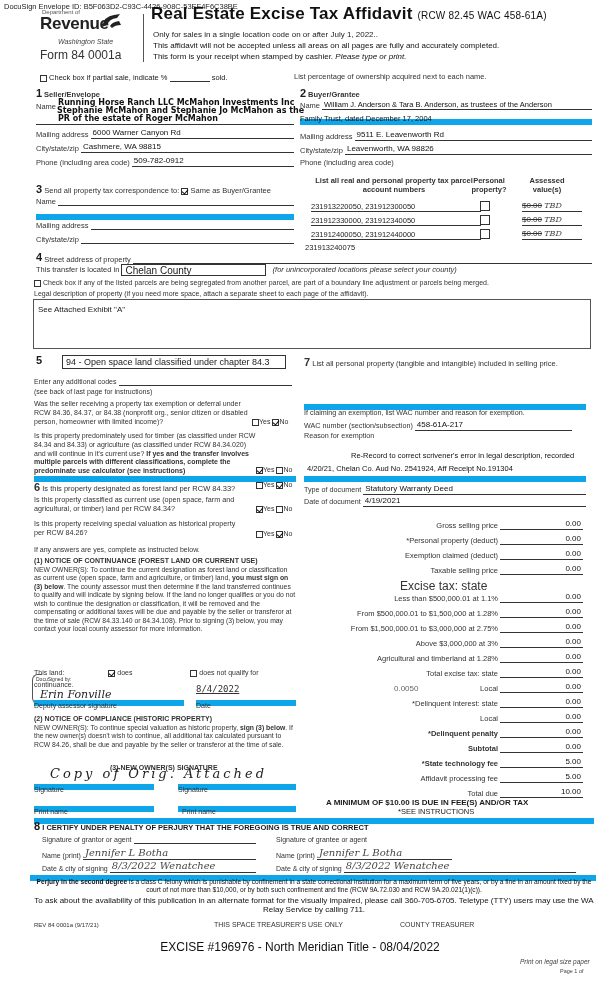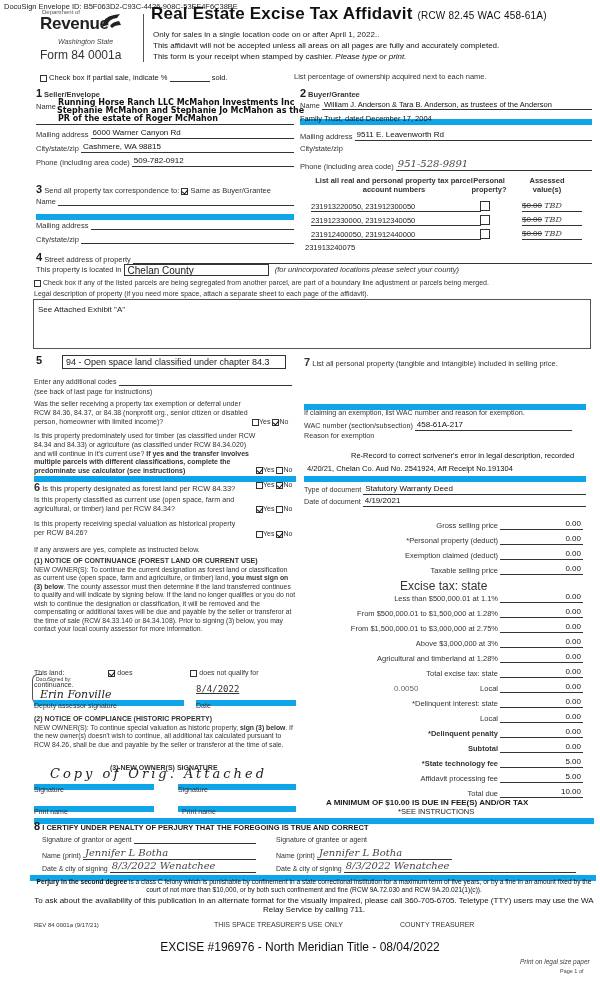--- a/index.html
+++ b/index.html
@@ -68,21 +68,21 @@
   <path d="M2 14 Q4 3 14 2 L20 1 L17 5 Q9 6 7 12 Z" fill="#222"></path>
   <path d="M10 13 Q12 9 19 8 L21 12 Q15 12 12 15 Z" fill="#222"></path>
 </svg>
 <div class="abs logo-wa">Washington State</div>
 <div class="abs form-no">Form 84 0001a</div>
 <div class="abs vdiv"></div>
 <div class="abs title">
   <span>Real Estate Excise Tax Affidavit</span>
   <span class="title-rcw">(RCW 82.45 WAC 458-61A)</span>
 </div>
-<div class="abs sub1">Only for sales in a single location code on or after April 1, 2022..</div>
+<div class="abs sub1">Only for sales in a single location code on or after July 1, 2022..</div>
 <div class="abs sub2">This affidavit will not be accepted unless all areas on all pages are fully and accurately completed.</div>
 <div class="abs sub3">
   <span>This form is your receipt when stamped by cashier.</span>
   <i>Please type or print.</i>
 </div>
 
 <div class="abs partial">
   <span class="chk"></span>
   <span>Check box if partial sale, indicate %</span>
   <span class="pct-line"></span>
@@ -145,24 +145,24 @@
   <span class="label">Name</span>
   <span class="fill typed" style="font-size:7.5px;">William J. Anderson &amp; Tara B. Anderson, as trustees of the Anderson</span>
 </div>
 <div class="abs uline typed" style="left:300px; top:114px; width:292px; height:11px; font-size:7.5px;">Family Trust, dated December 17, 2004</div>
 <div class="abs row" style="left:300px; top:130px; width:292px;">
   <span class="label">Mailing address</span>
   <span class="fill typed">9511 E. Leavenworth Rd</span>
 </div>
 <div class="abs row" style="left:300px; top:144px; width:292px;">
   <span class="label">City/state/zip</span>
+  <span class="fill typed">Leavenworth, WA 98826</span>
 </div>
 <div class="abs row" style="left:300px; top:158px; width:292px;">
   <span class="label">Phone (including area code)</span>
-  <span class="fill hand" style="font-size:10px;">951-528-9891</span>
 </div>
 
 <div class="abs table-head">
   <div class="abs" style="left:4px; top:0; width:170px; text-align:center;">List all real and personal property tax parcel account numbers</div>
   <div class="abs" style="left:160px; top:0; width:48px; text-align:center;">Personal property?</div>
   <div class="abs" style="left:214px; top:0; width:56px; text-align:center;">Assessed value(s)</div>
 </div>
 <div class="abs parcel-row" style="top:201px;">
   <span class="parcel-num">231913220050, 231912300050</span>
   <span class="parcel-chk chk big"></span>
@@ -179,21 +179,21 @@
   <span class="parcel-val"><span class="strike">$0.00</span> <span class="hand">TBD</span></span>
 </div>
 <div class="abs" style="left:305px; top:243px; font-size:7.5px;">231913240075</div>
 
 <div class="abs row" style="left:36px; top:251px; width:556px;">
   <span class="secnum">4</span>
   <span class="label" style="margin-left:2px;">Street address of property</span>
   <span class="fill typed"></span>
 </div>
 <div class="abs" style="left:36px; top:264px; font-size:7.5px;">
-  <span class="label">This property is located in</span>
+  <span class="label">This transfer is located in</span>
   <span class="countybox">Chelan County</span>
   <i class="label" style="margin-left:4px;">(for unincorporated locations please select your county)</i>
 </div>
 <div class="abs" style="left:34px; top:279px; font-size:7px;">
   <span class="chk"></span>
   <span class="label" style="font-size:7px;">Check box if any of the listed parcels are being segregated from another parcel, are part of a boundary line adjustment or parcels being merged.</span>
 </div>
 <div class="abs label" style="left:34px; top:290px; font-size:7px;">Legal description of property (if you need more space, attach a separate sheet to each page of the affidavit).</div>
 <div class="abs legalbox">See Attached Exhibit "A"</div>
 

